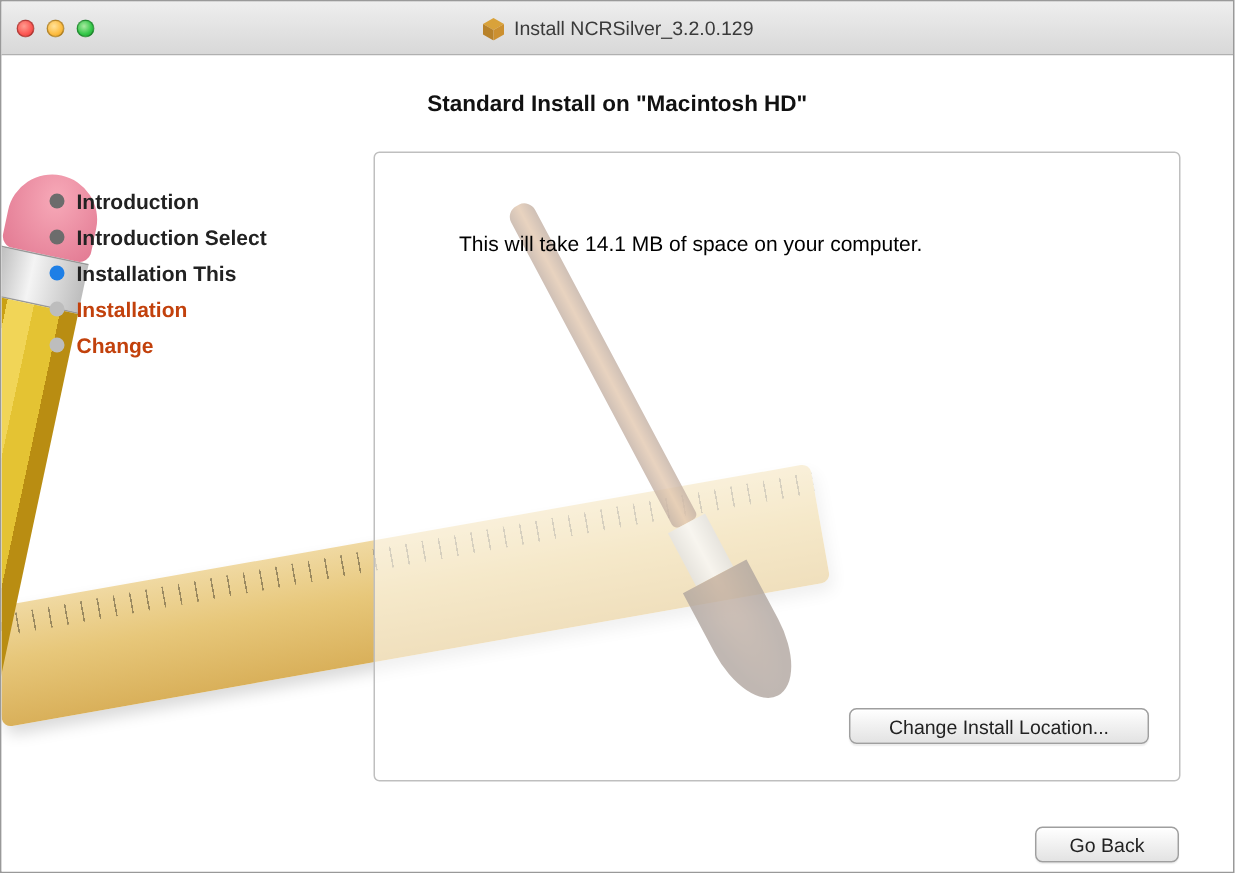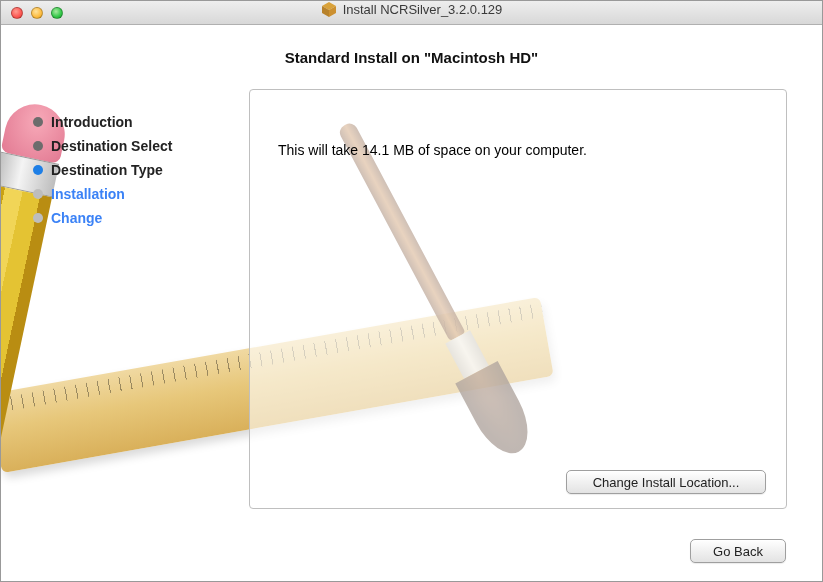--- a/index.html
+++ b/index.html
@@ -6,24 +6,25 @@
   body {
     font-family: "Lucida Grande", "Helvetica Neue", Arial, sans-serif;
     background: #fff;
     width: 823px;
     height: 582px;
     overflow: hidden;
     position: relative;
     border: 1px solid #999;
   }
   .titlebar {
-    height: 24px;
+    height: 36px;
     background: linear-gradient(#eeeeee, #d8d8d8);
     border-bottom: 1px solid #b0b0b0;
     display: flex;
+    align-items: center;
     position: relative;
   }
   .window-controls {
     display: flex;
     gap: 8px;
     padding-left: 10px;
     align-items: center;
   }
   .tl-btn {
     width: 12px; height: 12px;
@@ -164,42 +165,42 @@
     gap: 8px;
   }
   .bullet {
     width: 10px; height: 10px; border-radius: 50%;
     flex: 0 0 10px;
     background: #8a8a8a;
   }
   .bullet.done { background: #6c6c6c; }
   .bullet.current { background: #1e7fe6; }
   .bullet.pending { background: #bdbdbd; }
-  .step.pending .step-label { color: #3b82f6; }
+  .step.pending .step-label { color: #c2410c; }
 
   
   .panel {
     position: absolute;
     left: 248px;
     top: 64px;
     width: 538px;
     height: 420px;
     border: 1px solid #bfbfbf;
     border-radius: 4px;
     background: rgba(255,255,255,0.60);
-    padding: 50px 28px 20px 28px;
+    padding: 50px 28px 20px 56px;
     font-size: 14px;
     color: #000;
   }
   .panel p { margin-bottom: 22px; line-height: 1.5; }
 
   .change-btn-wrap {
     position: absolute;
     right: 20px;
-    bottom: 14px;
+    bottom: 24px;
     margin-top: 12px;
   }
 
   
   .footer {
     position: absolute;
     right: 36px;
     bottom: 20px;
     display: flex;
   }
@@ -258,25 +259,25 @@
 
   <div class="heading">Standard Install on "Macintosh HD"</div>
 
   <div class="steps">
     <div class="step">
       <span class="bullet done"></span>
       <span class="step-label">Introduction</span>
     </div>
     <div class="step">
       <span class="bullet done"></span>
-      <span class="step-label">Destination Select</span>
+      <span class="step-label">Introduction Select</span>
     </div>
     <div class="step">
       <span class="bullet current"></span>
-      <span class="step-label">Destination Type</span>
+      <span class="step-label">Installation This</span>
     </div>
     <div class="step pending">
       <span class="bullet pending"></span>
       <span class="step-label">Installation</span>
     </div>
     <div class="step pending">
       <span class="bullet pending"></span>
       <span class="step-label">Change</span>
     </div>
   </div>

